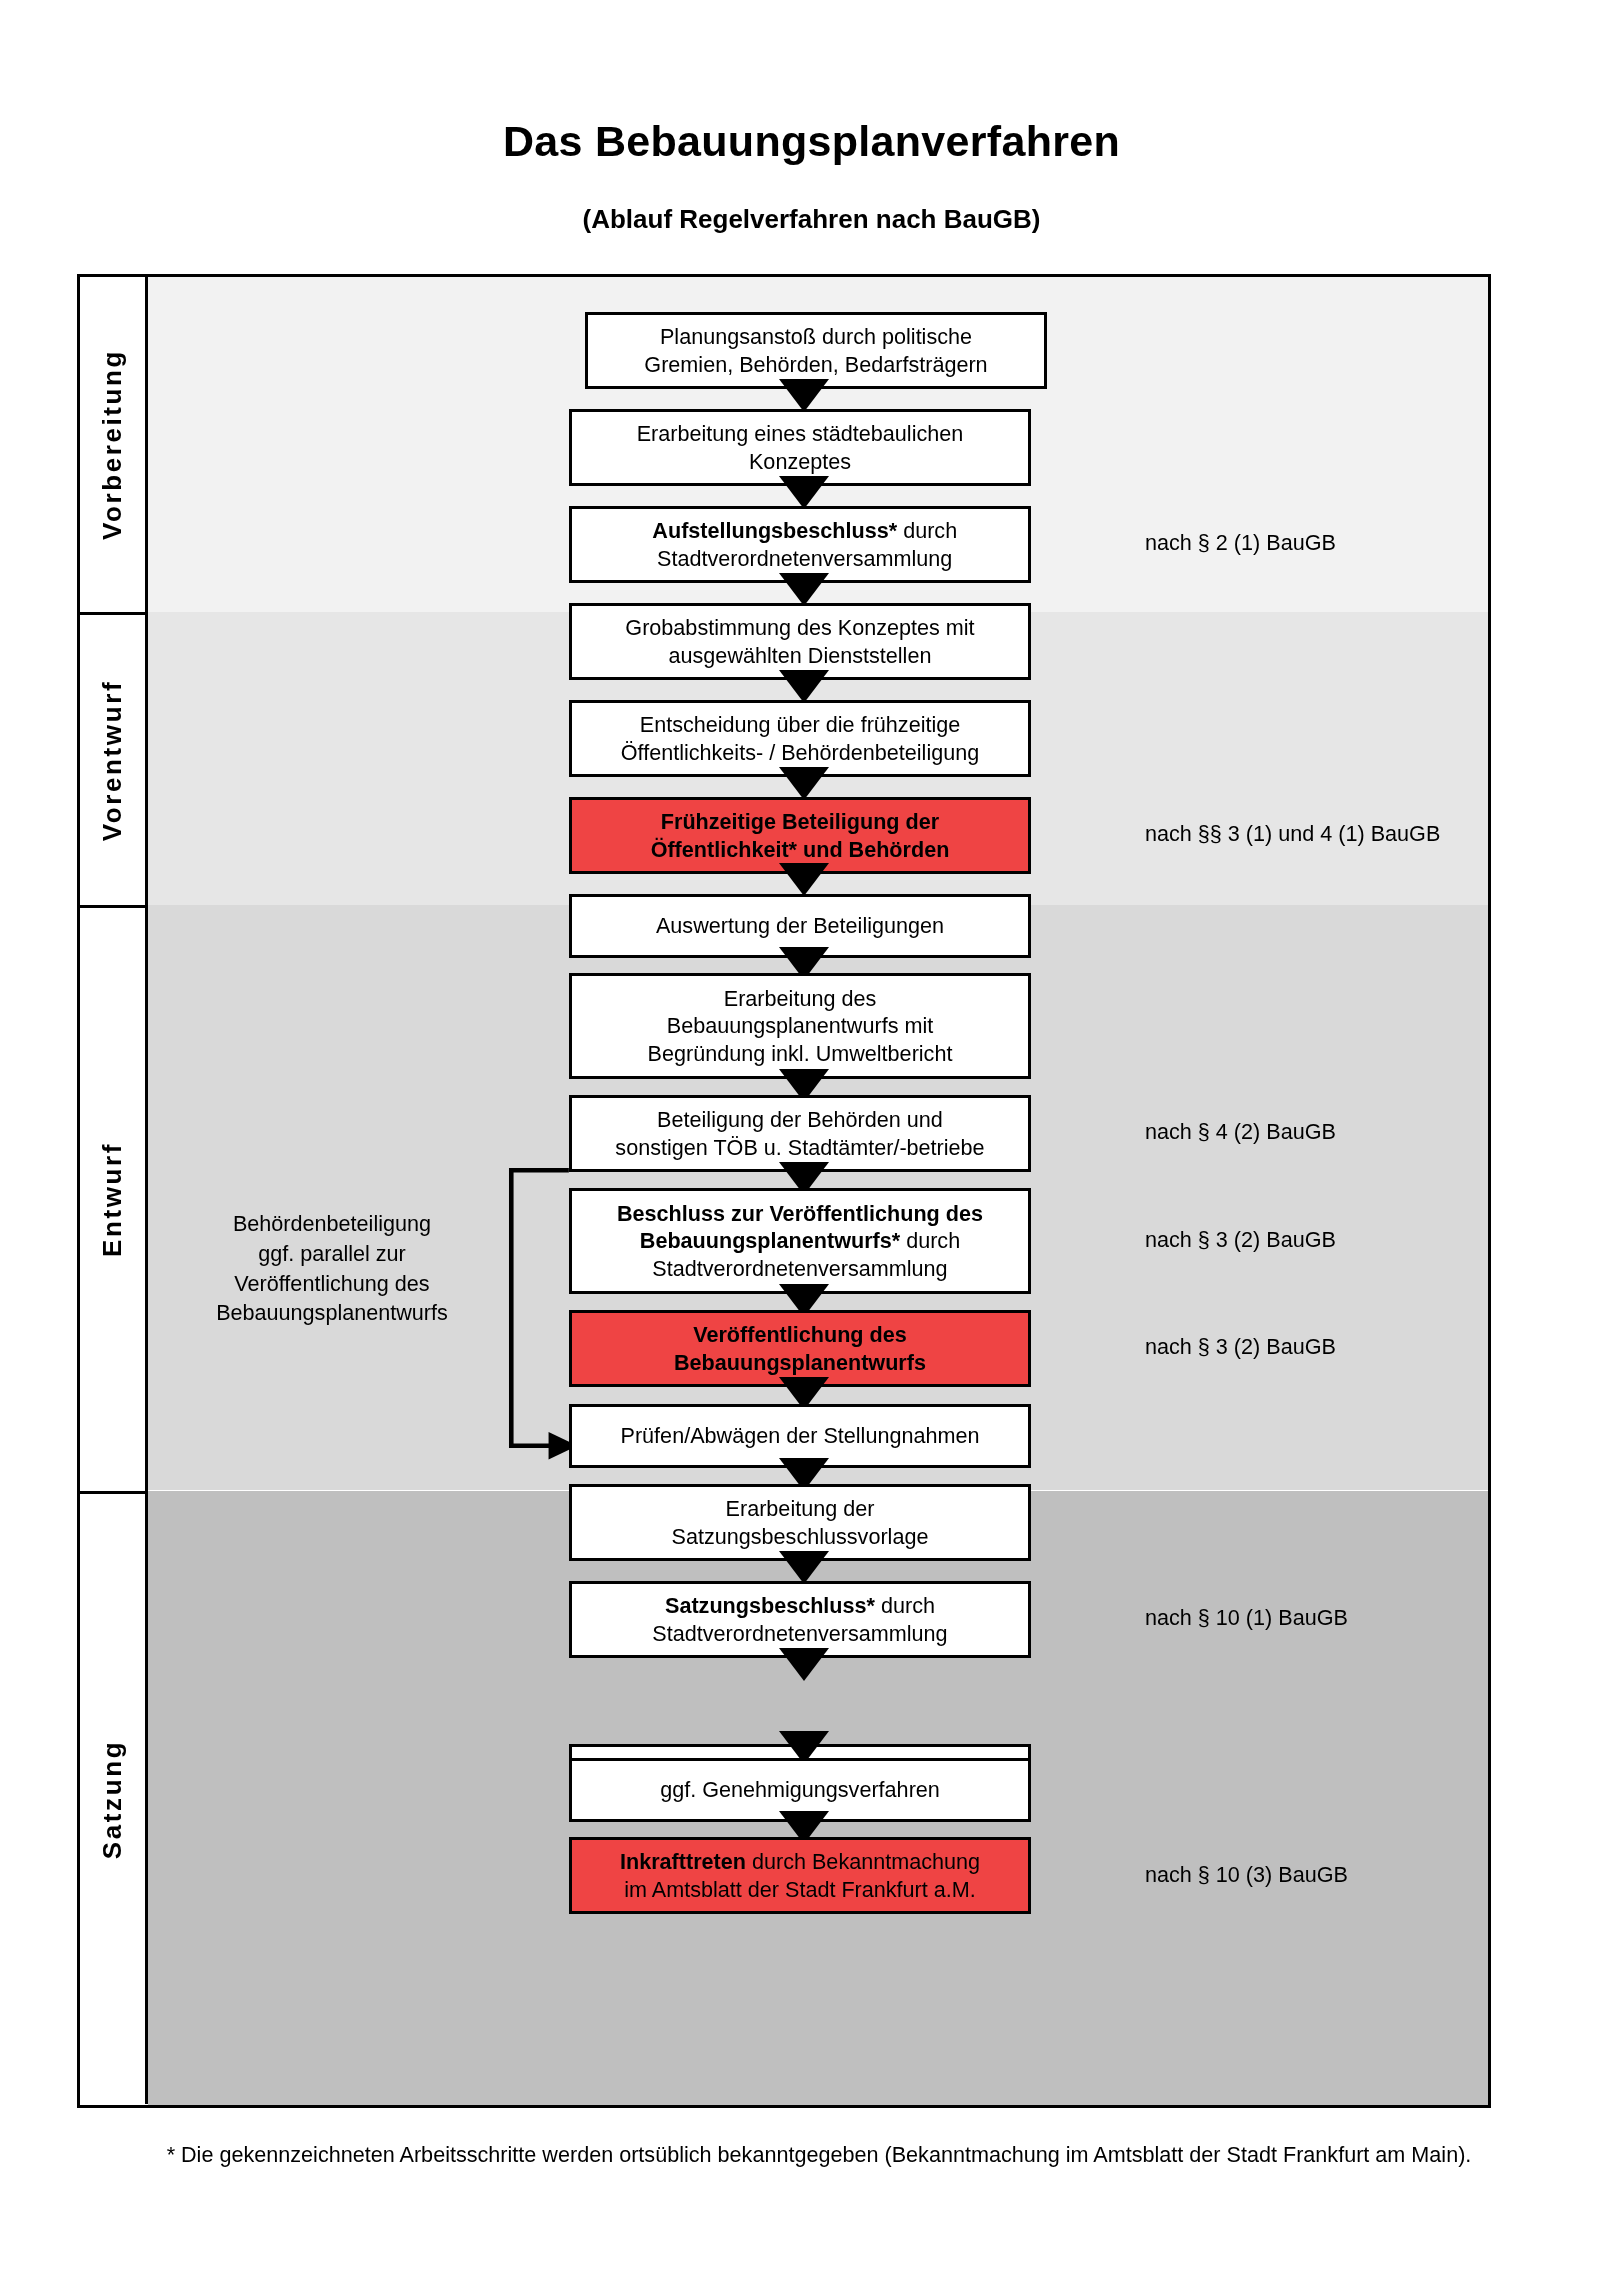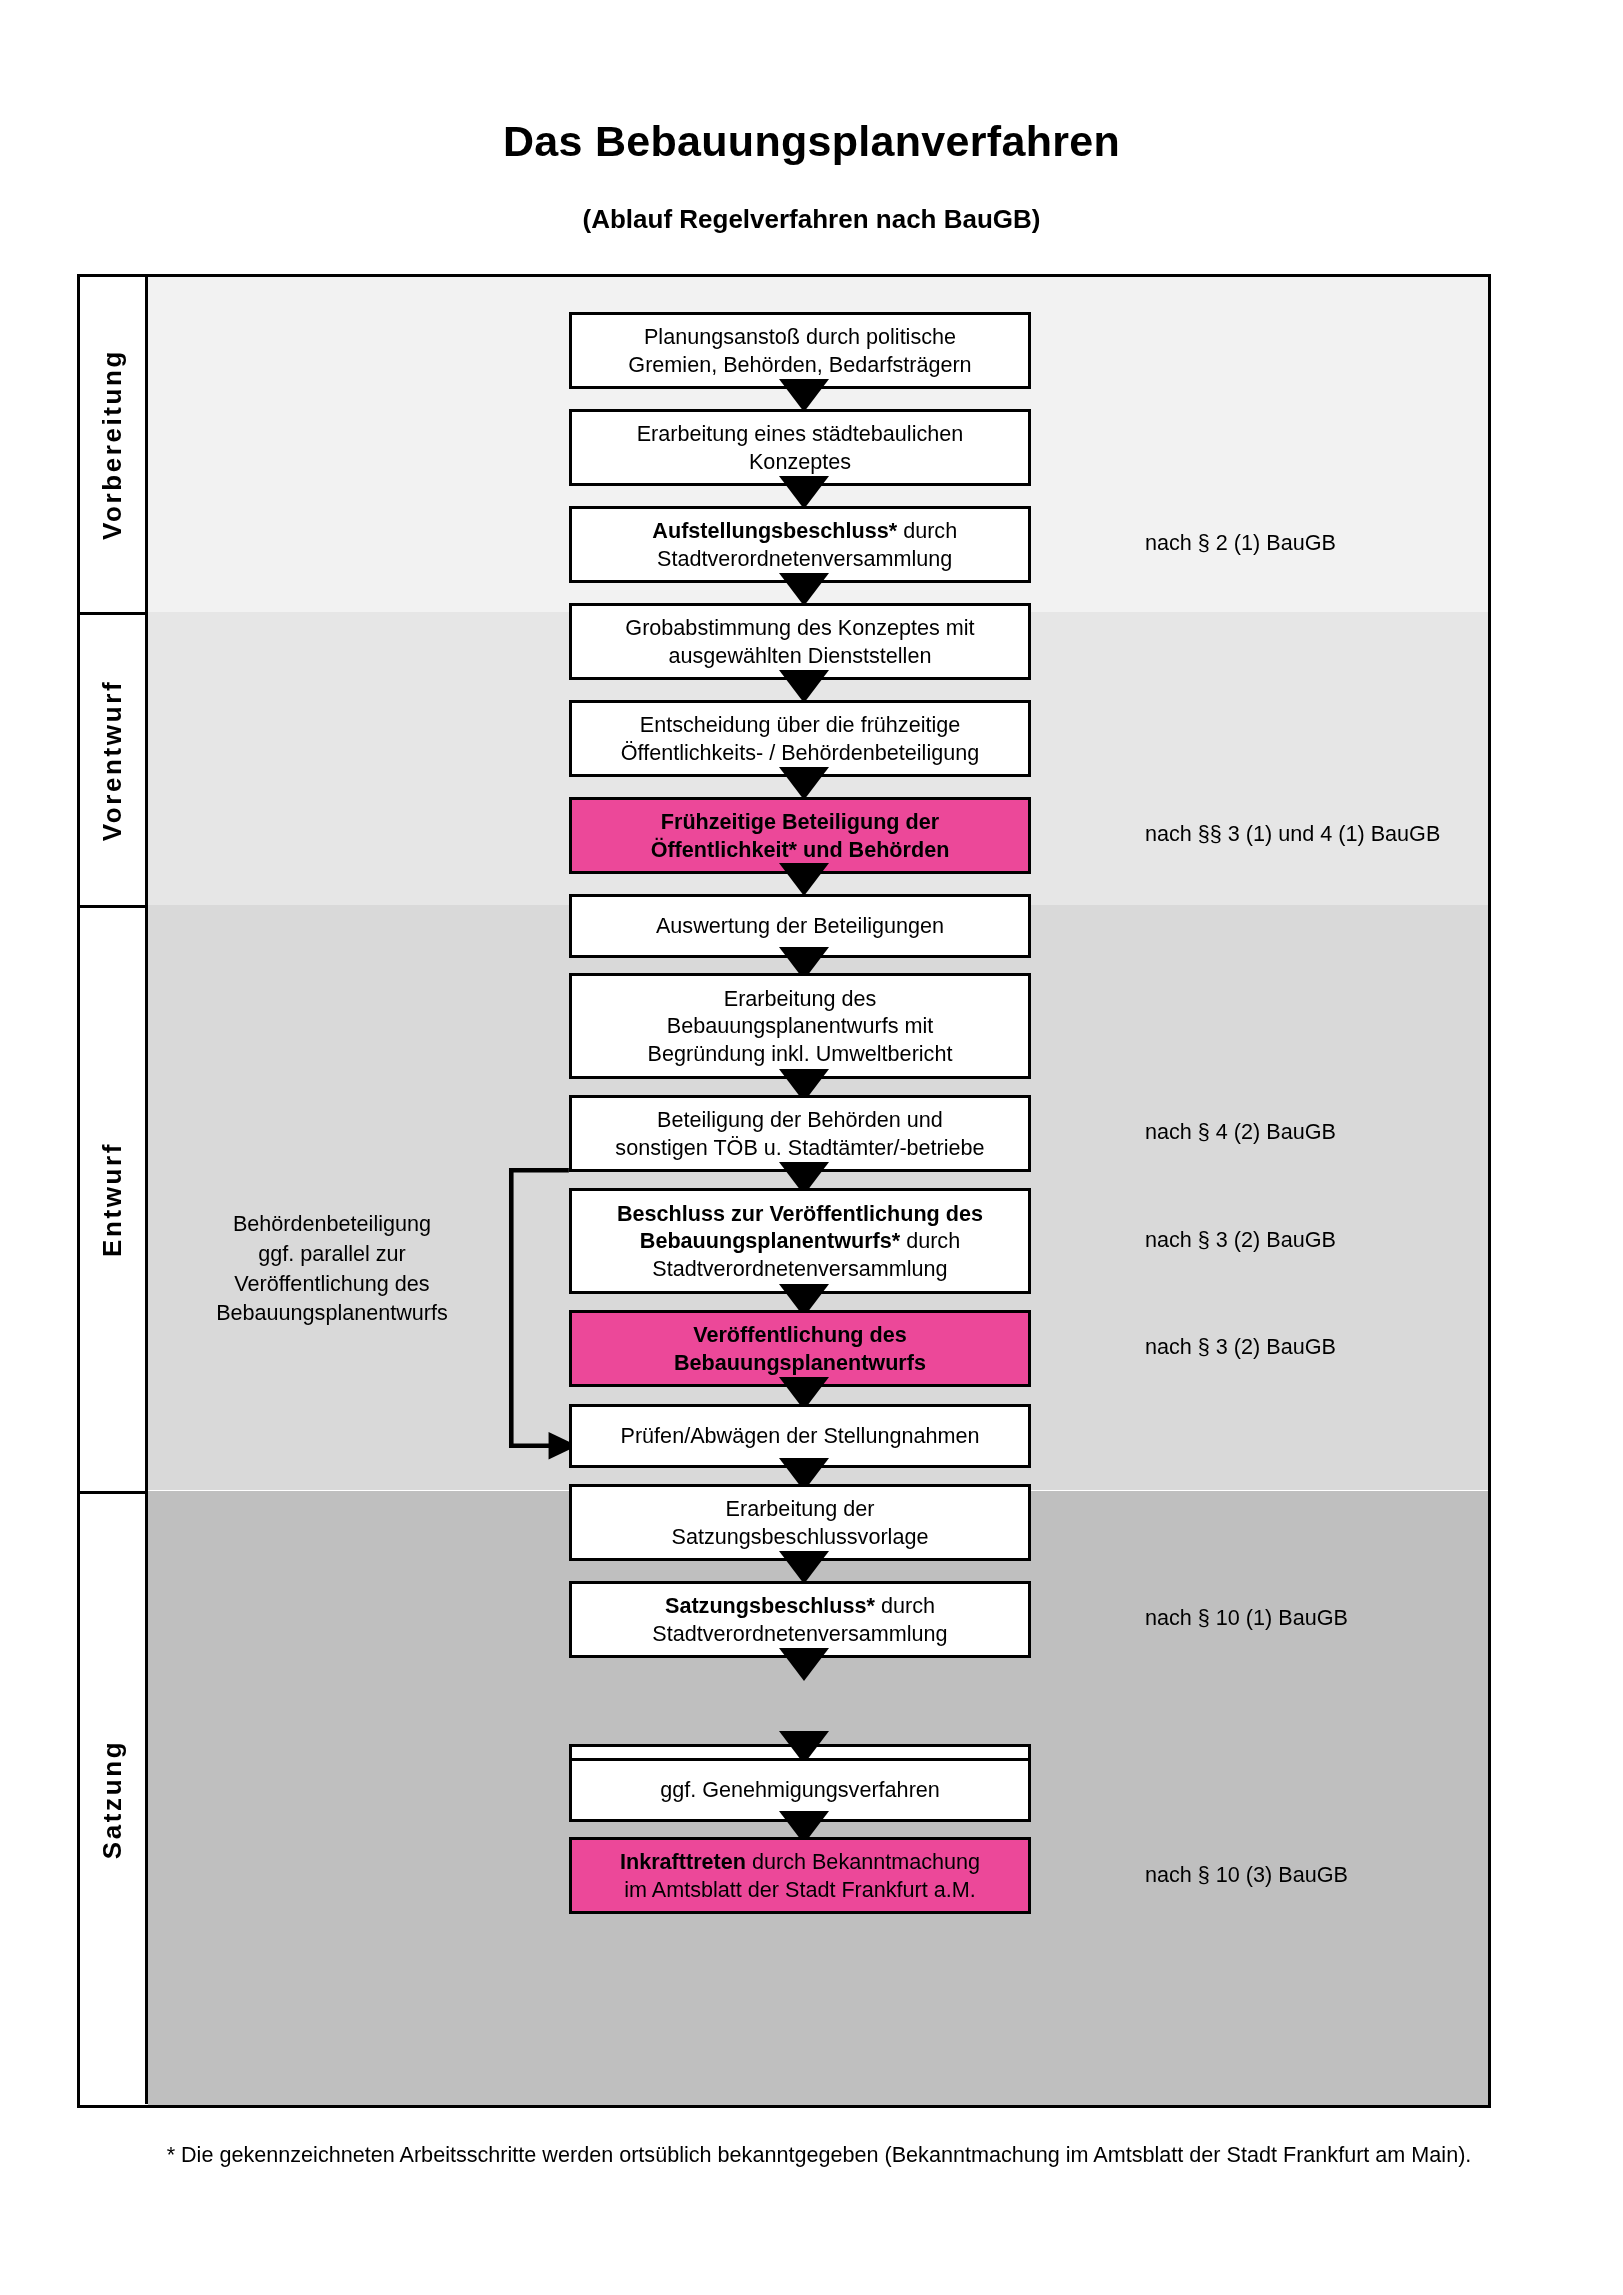--- a/index.html
+++ b/index.html
@@ -56,21 +56,21 @@
   }
 
   
   .fbox{
     position:absolute;left:489px;width:462px;
     border:3.9px solid #000;box-sizing:border-box;background:#ffffff;
     display:flex;align-items:center;justify-content:center;
     text-align:center;font-size:21.6px;line-height:1.28;
     padding:2.6px 6.5px;
   }
-  .fbox.blue{background:#ec4899;}
+  .fbox.blue{background:#ef4444;}
   .fbox b{font-weight:bold;}
 
   
   .arrow{
     position:absolute;width:0;height:0;left:699px;
     border-left:25px solid transparent;
     border-right:25px solid transparent;
     border-top:33px solid #000;
   }
 
@@ -128,21 +128,21 @@
       <div>Veröffentlichung des</div>
       <div>Bebauungsplanentwurfs</div>
     </div>
 
   <svg id="loop" viewBox="0 0 2150 2792">
     <path d="M 747 1365 L 659 1365 L 659 1786 L 724 1786" fill="none" stroke="#000" stroke-width="7"></path>
     <polygon points="716,1765 760,1786 716,1807" fill="#000"></polygon>
   </svg>
 
   <div id="flow-layer">
-      <div class="fbox" style="top: 35px; height: 77px;">
+      <div class="fbox" style="top: 35px; height: 77px; margin-left: 16px;">
         <div><span>Planungsanstoß durch politische</span><br><span>Gremien, Behörden, Bedarfsträgern</span></div>
       </div>
       <div class="arrow" style="top: 102px;"></div>
       <div class="fbox" style="top: 132px; height: 77px;">
         <div><span>Erarbeitung eines städtebaulichen</span><br><span>Konzeptes</span></div>
       </div>
       <div class="arrow" style="top: 199px;"></div>
       <div class="fbox" style="top: 229px; height: 77px; padding-left: 16px;">
         <div><b>Aufstellungsbeschluss*</b><span> durch</span><br><span>Stadtverordnetenversammlung</span></div>
       </div>

